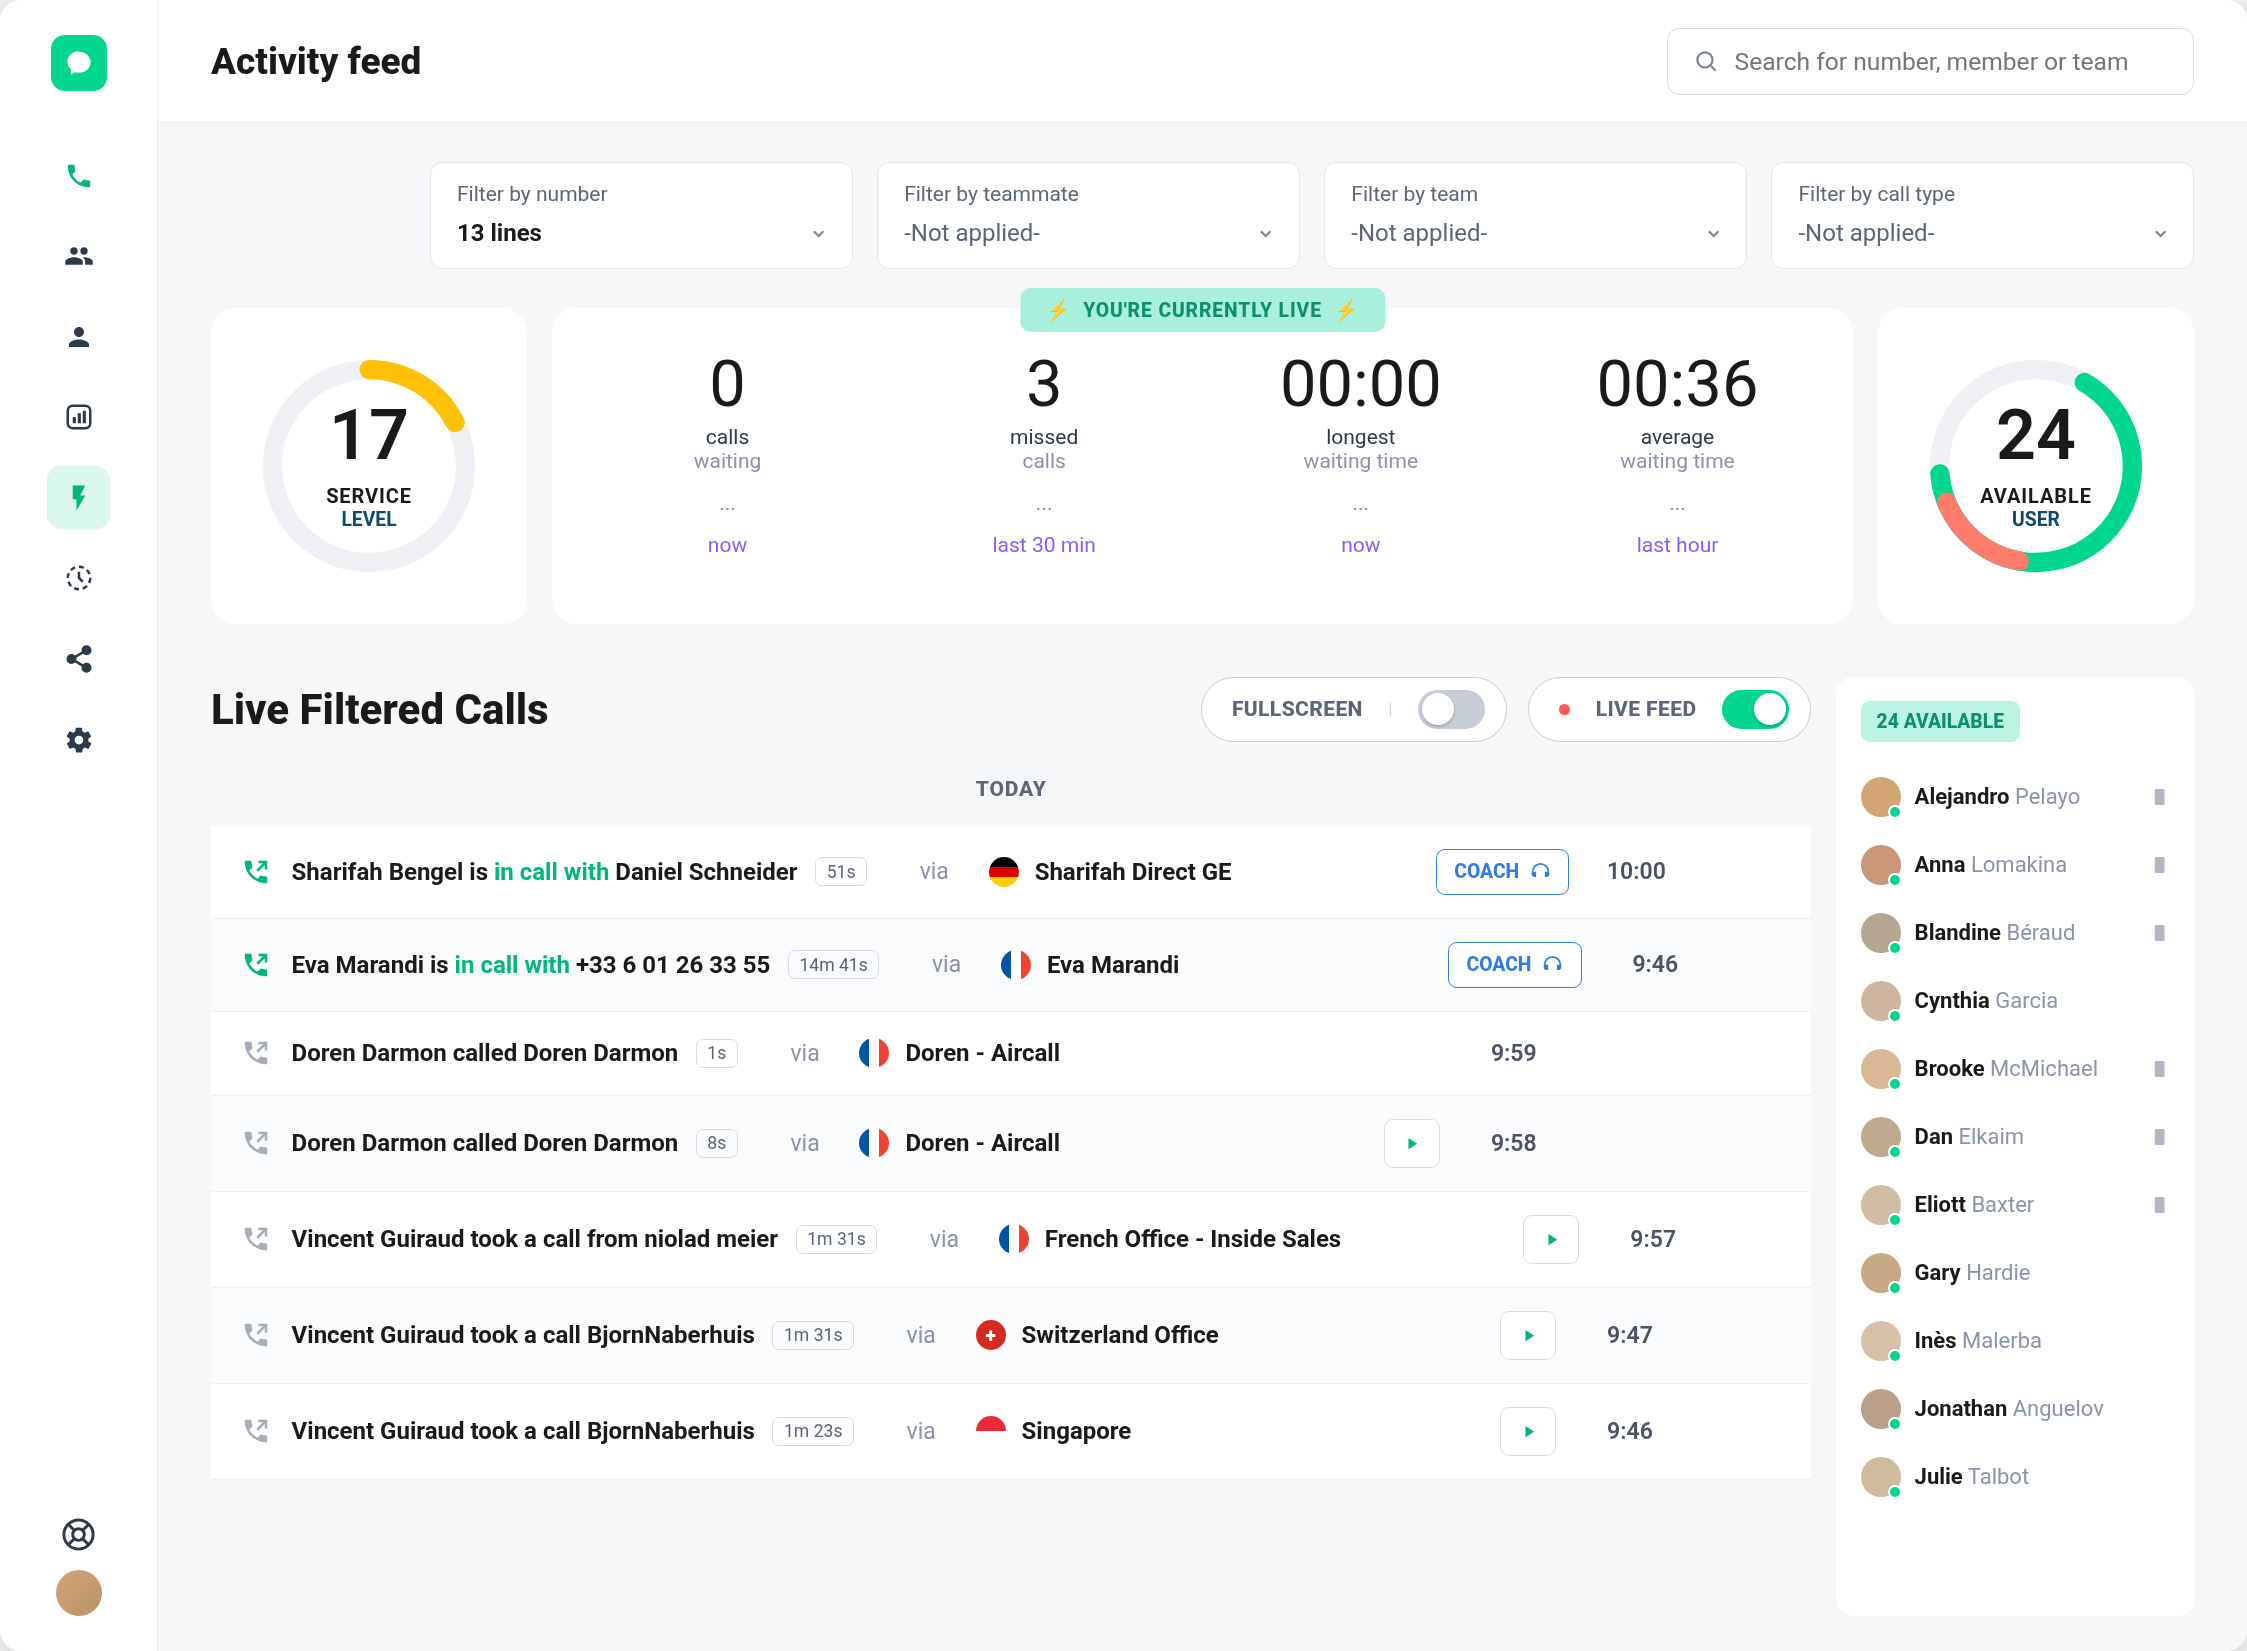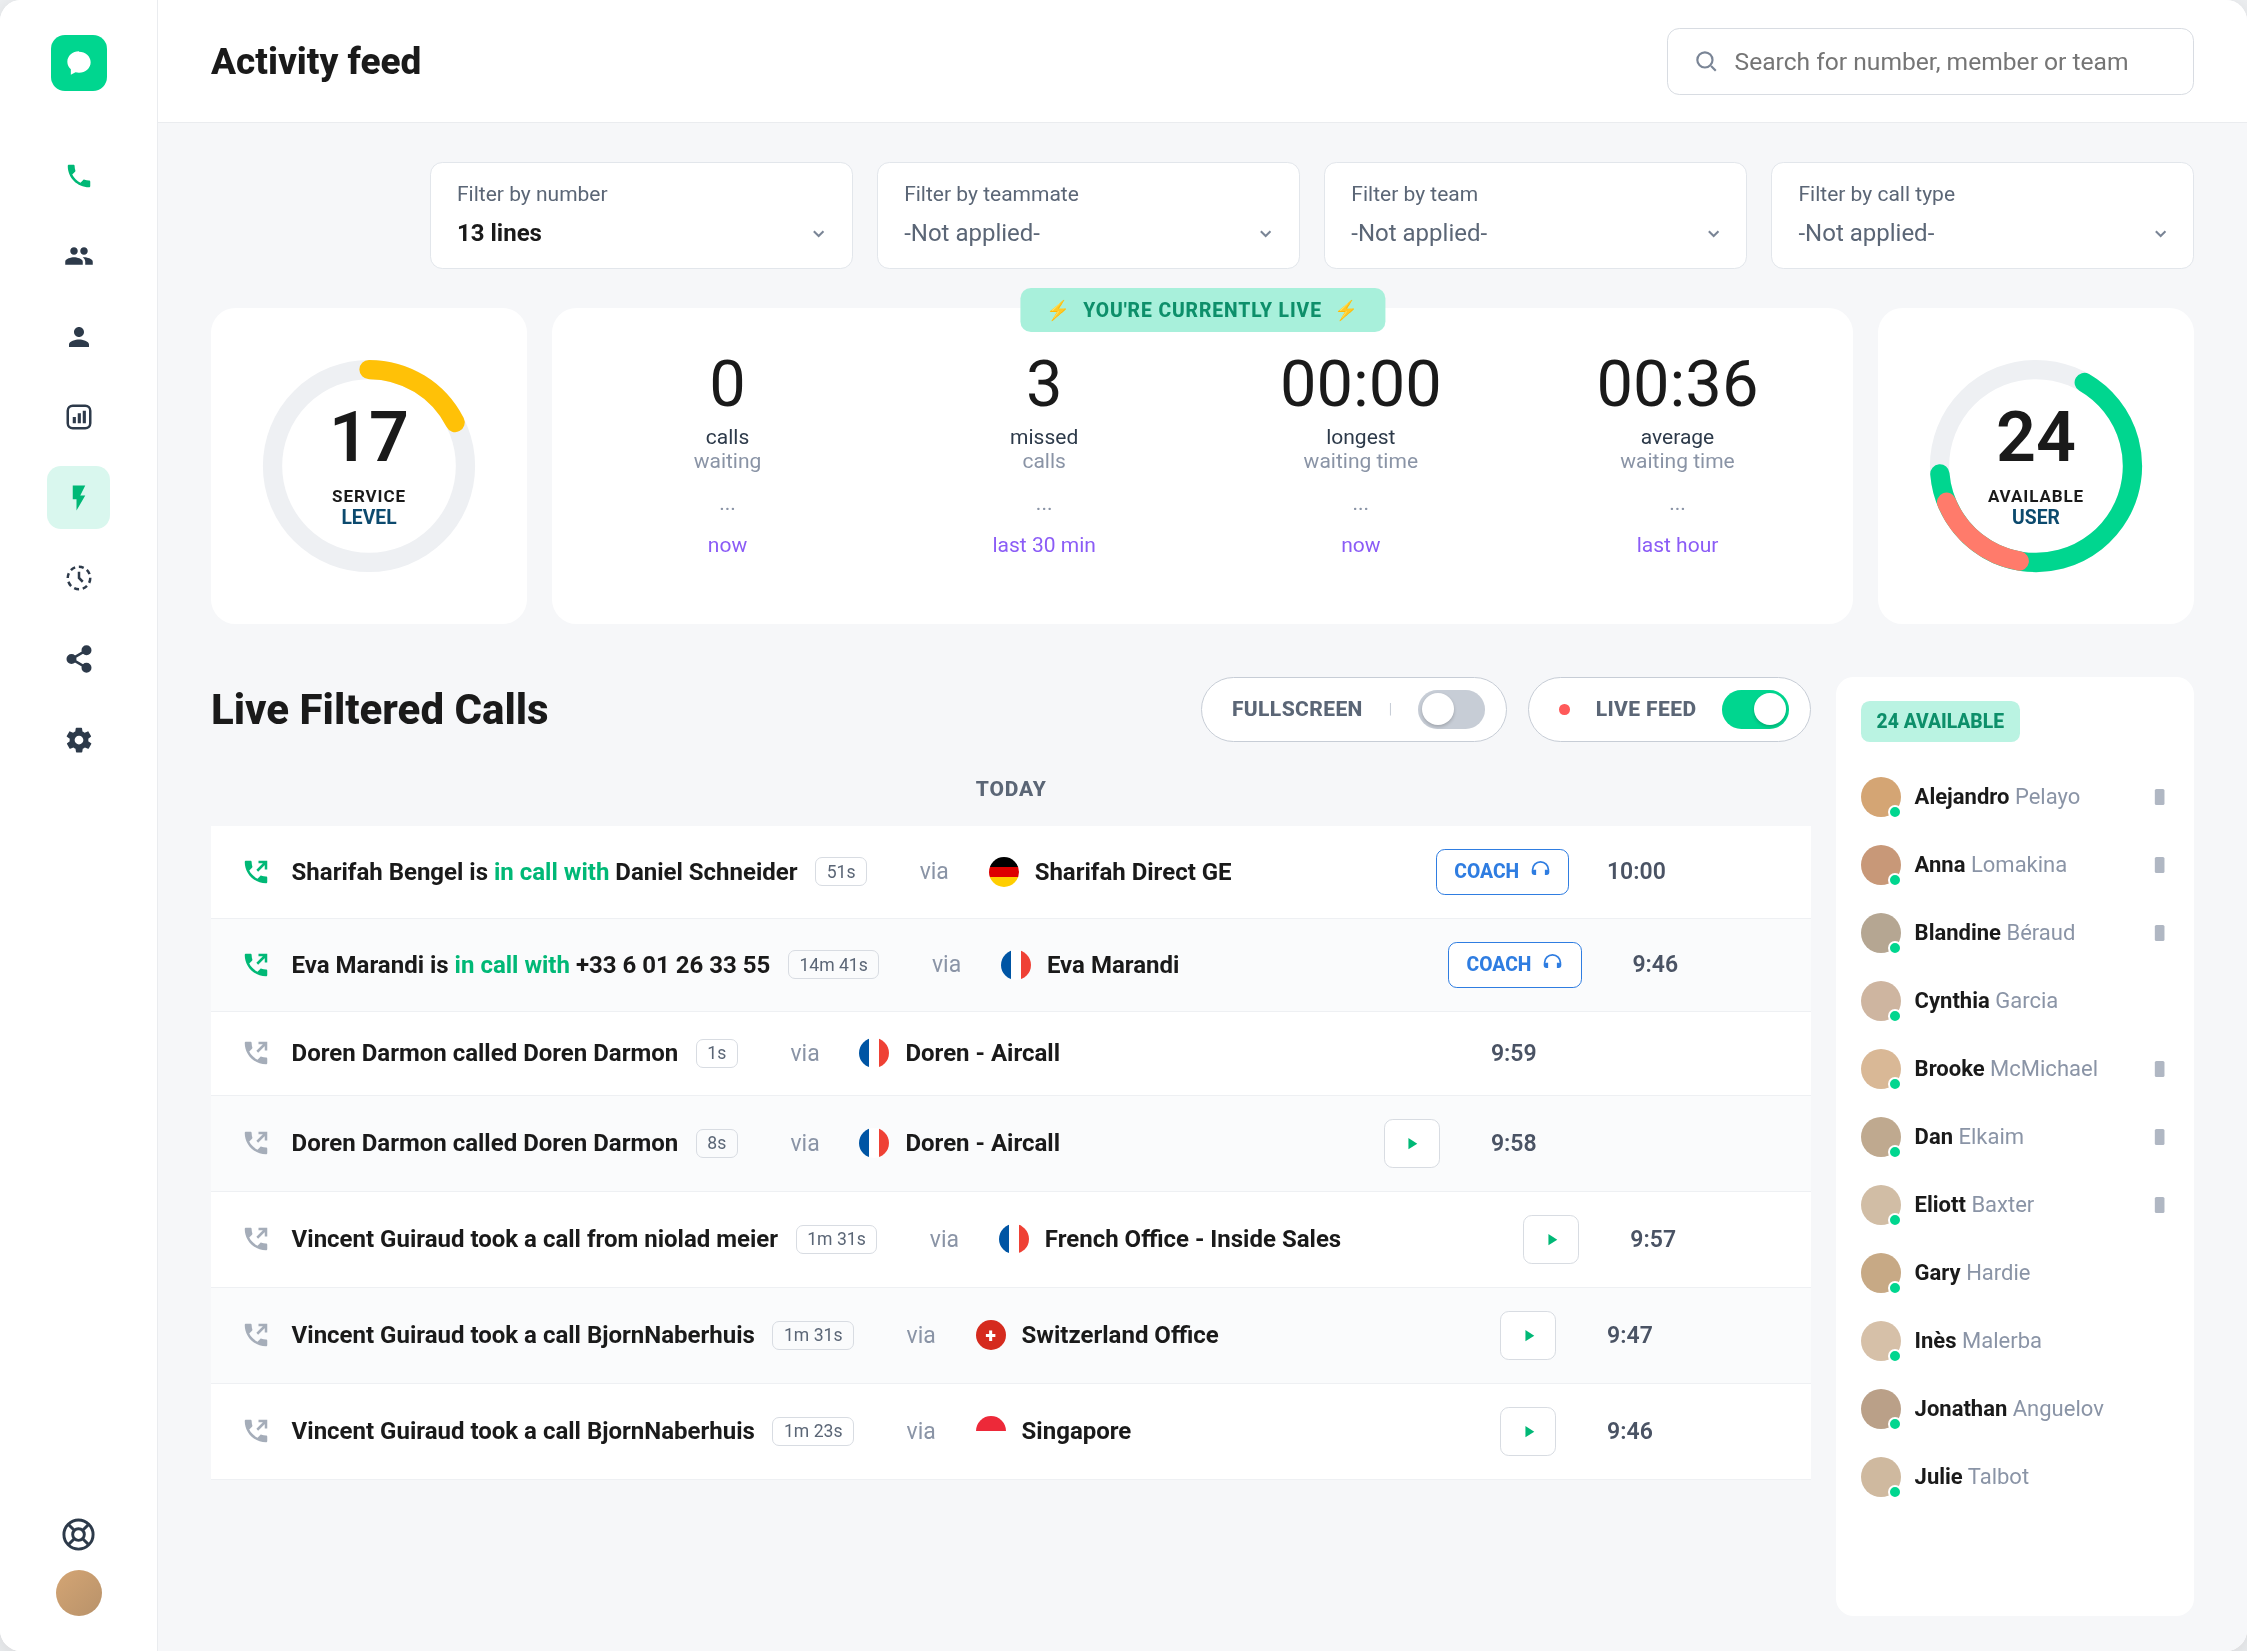--- a/index.html
+++ b/index.html
@@ -27,21 +27,21 @@
 .filter-label { font-size: 21px; color:#5b6676; margin-bottom: 12.3px; }
 .filter-value { font-size: 24px; color:#1a1a1a; font-weight: 700; }
 .filter-value.muted { font-weight:400; color:#5b6676;}
 .chevron { position:absolute; right: 23px; bottom: 24.6px; color:#7a8596; }
 
 .metrics-row { display:flex; gap: 24.6px; padding: 39px 53px 0; }
 .gauge-card { width: 316px; height: 316px; background:#fff; border-radius: 24.6px; display:flex; align-items:center; justify-content:center; position:relative; }
 .gauge-wrap { position:relative; width: 228px; height: 228px; display:flex; align-items:center; justify-content:center; }
 .gauge-center { text-align:center; }
 .gauge-num { font-size: 70px; font-weight: 600; color:#1a1a1a; line-height:1; }
-.gauge-label { font-size: 17px; font-weight: 700; letter-spacing: 0.9px; color:#1a1a1a; margin-top:14px; }
+.gauge-label { font-size: 20px; font-weight: 700; letter-spacing: 0.9px; color:#1a1a1a; margin-top:14px; }
 .gauge-sub { font-size: 19.3px; font-weight: 700; color:#0c4a6e; }
 
 .stats-card { flex:1; background:#fff; border-radius: 24.6px; position:relative; padding: 44px 17.6px 17.6px; display:flex; }
 .live-badge { position:absolute; top:-19.3px; left:50%; transform:translateX(-50%); background:#a8f0db; color:#0d8f6a; font-weight:800; font-size:19.3px; padding: 10.5px 26px; border-radius: 10.5px; letter-spacing: 0.9px; display:flex; align-items:center; gap:12.3px; }
 .stat-col { flex:1; text-align:center; padding: 0 8.8px; }
 .stat-big { font-size: 65px; font-weight:400; color:#1a1a1a; line-height:1; }
 .stat-l1 { font-size: 21px; color:#2d3a4a; margin-top: 8.8px; }
 .stat-l2 { font-size: 21px; color:#8a94a6; }
 .stat-dots { font-size: 21px; color:#8a94a6; margin-top: 17.6px; }
 .stat-time { font-size: 21px; color:#8b5cf6; margin-top: 17.6px; }
@@ -62,21 +62,21 @@
 .today-label { text-align:center; font-size: 21px; font-weight:800; color:#5b6676; letter-spacing:0.9px; margin-bottom: 24.6px; }
 .call-row { display:flex; align-items:center; padding: 23px 26px; background:#fff; border-bottom:0.9px solid #eef0f3; gap: 17.6px; }
 .call-row.alt { background:#fafbfc; }
 .call-icon { width:37px; height:37px; display:flex; align-items:center; justify-content:center; font-size:26px; }
 .call-text { font-size: 24px; color:#1a1a1a; font-weight:700; flex-shrink:0; }
 .call-text .green { color:#00b876; }
 .dur-chip { border:0.9px solid #d8dce2; border-radius:7px; padding: 3.5px 10.5px; font-size:17.6px; color:#5b6676; }
 .via-label { font-size:23px; color:#8a94a6; margin-left:auto; width:53px; }
 .flag { width:30px; height:30px; border-radius:50%; flex-shrink:0; }
 .office { font-size:24px; font-weight:700; color:#1a1a1a; width: 377px; }
-.coach-btn { border:1.8px solid #2f7de1; color:#2f7de1; background:#fff; border-radius:8.8px; padding: 10.5px 17.6px; font-weight:800; font-size:19.3px; display:flex; align-items:flex-start; gap:10.5px; }
+.coach-btn { border:1.8px solid #2f7de1; color:#2f7de1; background:#fff; border-radius:8.8px; padding: 10.5px 17.6px; font-weight:800; font-size:19.3px; display:flex; align-items:flex-end; gap:10.5px; }
 .play-btn { width:56px; height:49px; border:0.9px solid #d8dce2; border-radius:8.8px; display:flex; align-items:center; justify-content:center; background:#fff; }
 .play-btn svg { fill:#00b876; width:19.3px; height:19.3px; }
 .row-time { font-size:23px; color:#4a5364; font-weight:600; width:79px; text-align:right; }
 .spacer-action { width:140px; display:flex; justify-content:flex-end; }
 
 .users-col { width: 358px; background:#fff; border-radius: 17.6px; padding: 24.6px; }
 .avail-badge { display:inline-block; background:#baf3e2; color:#0d8f6a; font-weight:800; font-size:19.3px; padding:8.8px 16px; border-radius:8.8px; margin-bottom: 21px; }
 .user-row { display:flex; align-items:center; gap:14px; padding: 14px 0; }
 .user-av { width:40px; height:40px; border-radius:50%; position:relative; background:#c8b8a8; flex-shrink:0; }
 .user-av .dot { position:absolute; bottom:-1.8px; right:-1.8px; width:14px; height:14px; border-radius:50%; background:#00d68f; border:2.6px solid #fff; }

